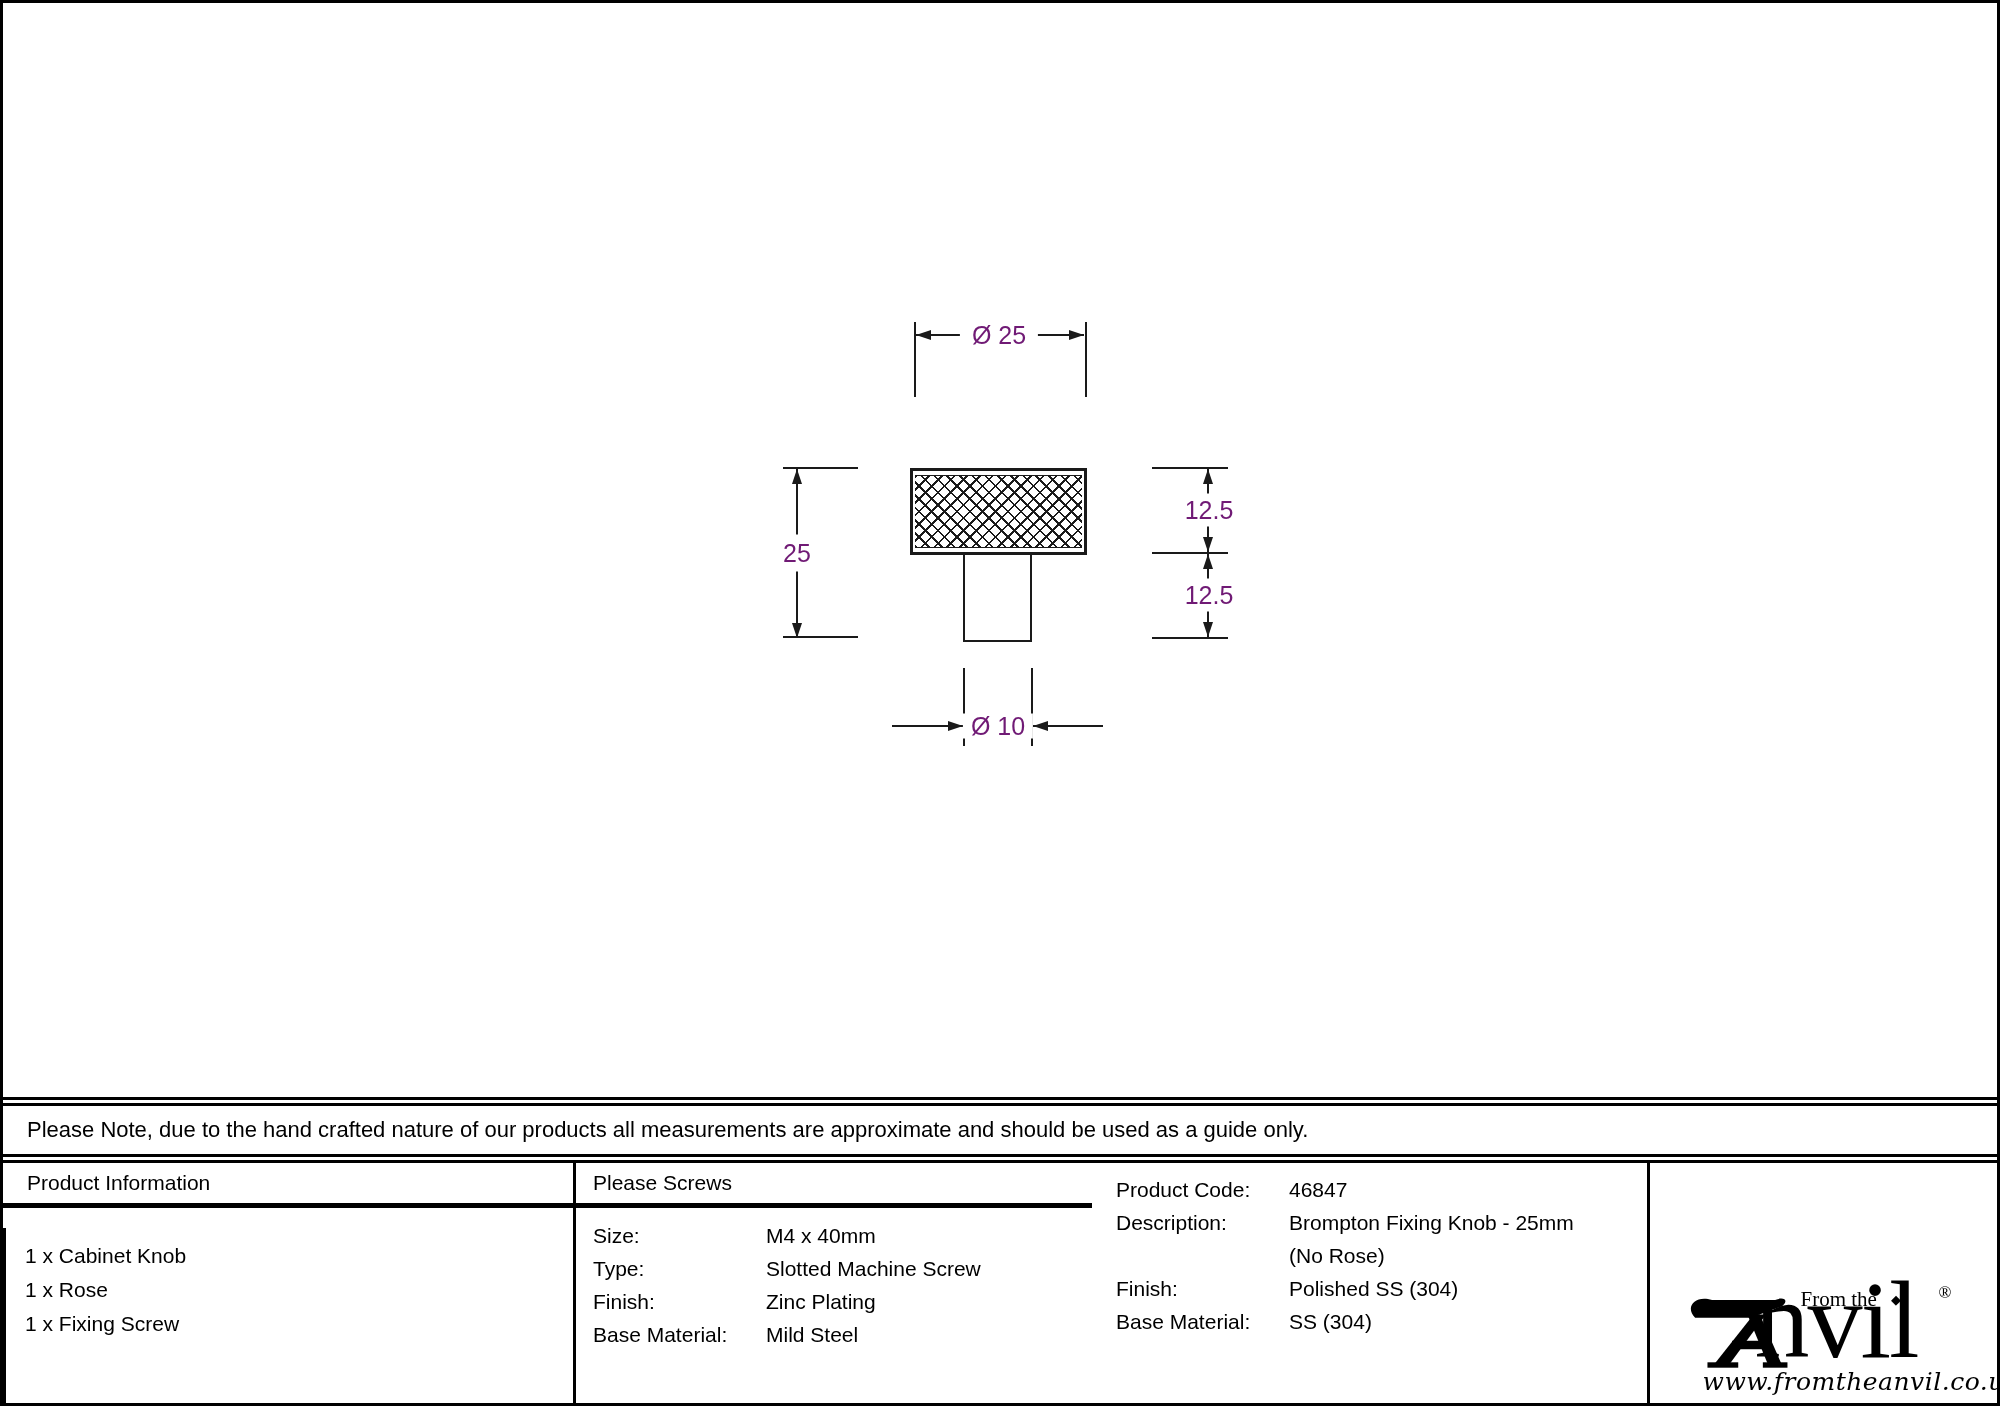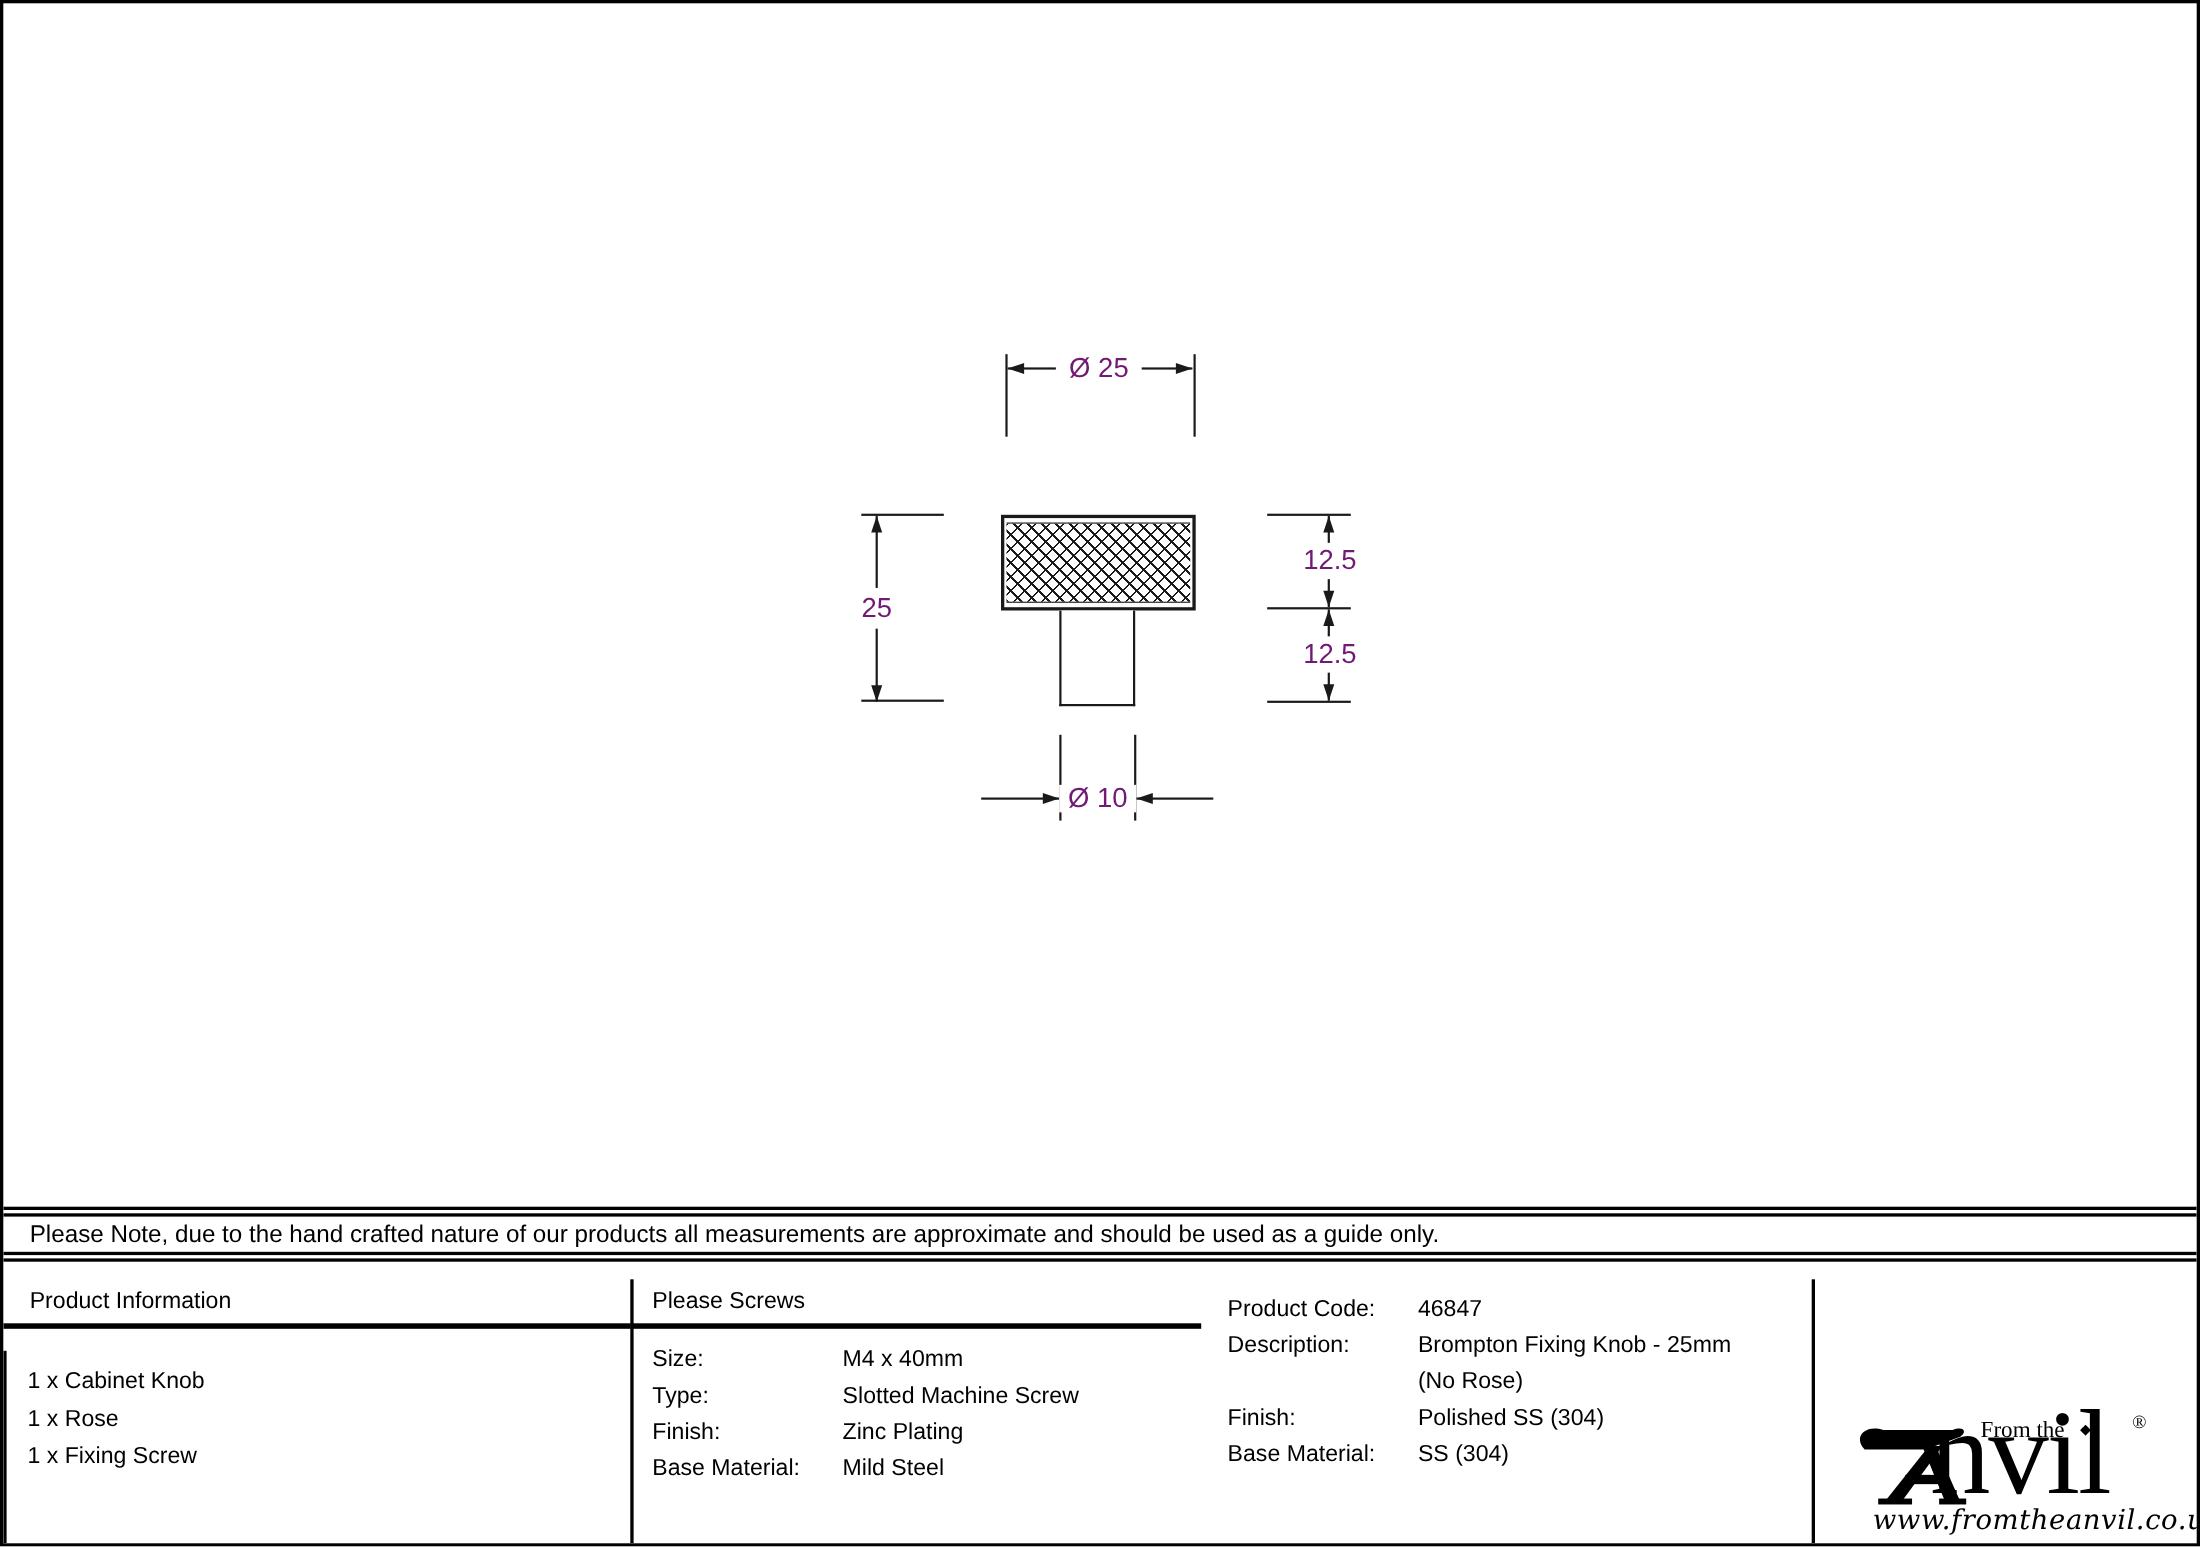--- a/index.html
+++ b/index.html
@@ -30,21 +30,21 @@
     background:
       repeating-linear-gradient(45deg,#1a1a1a 0,#1a1a1a 1.8px,transparent 1.8px,transparent 9px),
       repeating-linear-gradient(135deg,#1a1a1a 0,#1a1a1a 1.8px,transparent 1.8px,transparent 9px);
   }
   .knob-stem{
     position:absolute;left:960px;top:552px;width:69px;height:87px;
     box-sizing:border-box;border:2px solid #1a1a1a;border-top:none;background:#fff;
   }
   
   .note-band{
-    position:absolute;left:0;right:0;top:1094px;height:50px;box-sizing:border-box;
+    position:absolute;left:0;right:0;top:1094px;height:66px;box-sizing:border-box;
     border-top:9px double #000;border-bottom:9px double #000;
     display:flex;align-items:center;padding-left:24px;font-size:22px;
   }
   
   .info-table{
     position:absolute;left:0;right:0;top:1160px;bottom:0;
     display:grid;grid-template-columns:570px 519px 555px 1fr;grid-template-rows:45px 1fr;
     font-size:21px;
   }
   .cell{box-sizing:border-box;}

